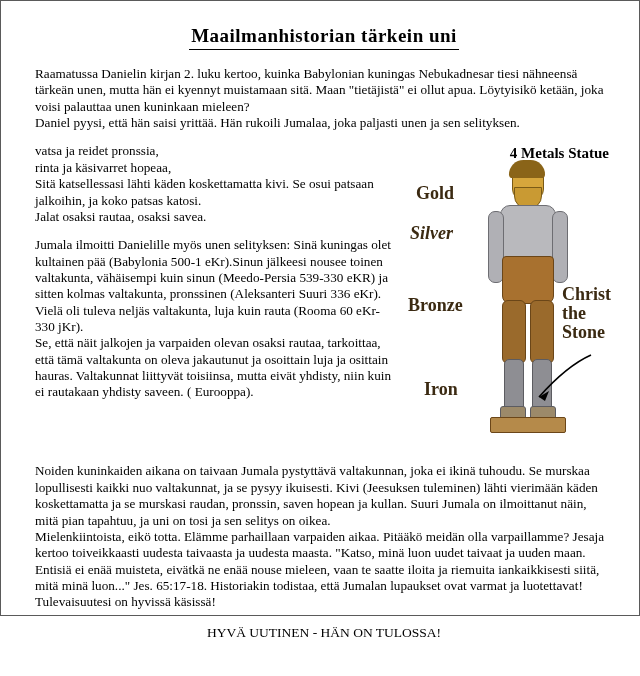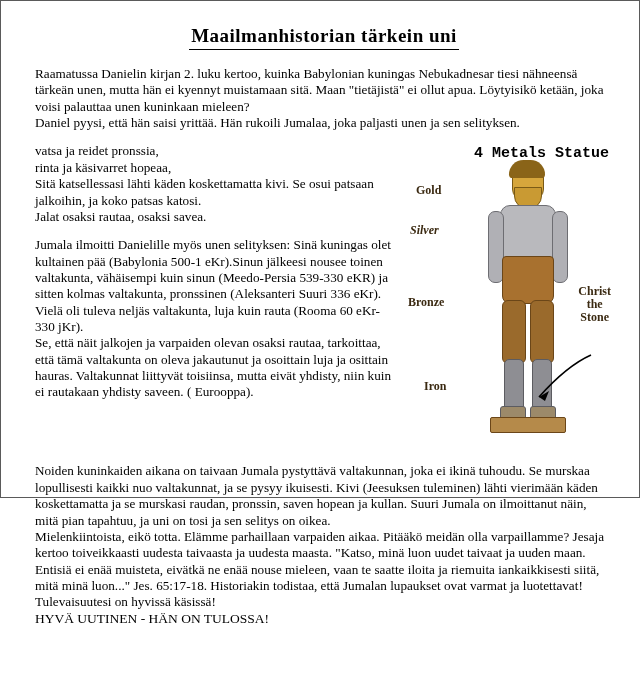--- a/index.html
+++ b/index.html
@@ -10,21 +10,21 @@
     width: 640px;
     height: 676px;
     background: #ffffff;
     font-family: "Liberation Serif", serif;
     color: #000000;
     overflow: hidden;
   }
   .page {
     position: relative;
     width: 640px;
-    height: 498px;
+    height: 616px;
     box-sizing: border-box;
     padding: 18px 26px 10px 34px;
     border: 1px solid #5a5a5a;
   }
   .doc-title {
     text-align: center;
     font-weight: bold;
     font-size: 19px;
     letter-spacing: 0.5px;
     margin: 6px 0 2px 0;
@@ -54,35 +54,34 @@
     height: 300px;
   }
   .fig-caption {
     position: absolute;
     top: 0;
     right: 4px;
     font-weight: bold;
     font-size: 15px;
     color: #000;
     text-align: right;
-    font-family: Liberation Mono, monospace;
   }
   .lbl {
     position: absolute;
     font-weight: bold;
-    font-size: 12px;
+    font-size: 18px;
     color: #3b2a12;
     white-space: nowrap;
   }
   .lbl-gold   { left: 8px;  top: 38px; }
   .lbl-silver { left: 2px;  top: 78px; font-style: italic; }
   .lbl-bronze { left: 0px;  top: 140px; margin-top: 10px; }
   .lbl-iron   { left: 16px; top: 234px; text-align: center; }
   .lbl-christ {
-    right: 2px; top: 140px; line-height: 1.05; text-align: center; font-family: Liberation Serif, serif;
+    right: 2px; top: 140px; line-height: 1.05; text-align: left; font-family: Liberation Serif, serif;
   }
 
   
   .statue {
     position: absolute;
     left: 78px;
     top: 18px;
     width: 82px;
     height: 272px;
   }
@@ -141,21 +140,23 @@
     background: #9c8a6a; border: 1px solid #5c5c61; border-radius: 3px;
   }
   .st-base {
     position: absolute; left: 4px; top: 254px; width: 74px; height: 14px;
     background: #b58a4a; border: 1px solid #6b4618; border-radius: 2px;
   }
   .arrow-svg {
     position: absolute; right: 18px; top: 206px; width: 66px; height: 56px;
   }
   .footer {
+    text-align: center;
     font-size: 13.5px;
+    margin-top: 14px;
   }
   .clear { clear: both; }
 </style>
 </head>
 <body>
 
 <div class="page">
 
   <div class="doc-title">Maailmanhistorian tärkein uni</div>
   <div class="title-rule"></div>

